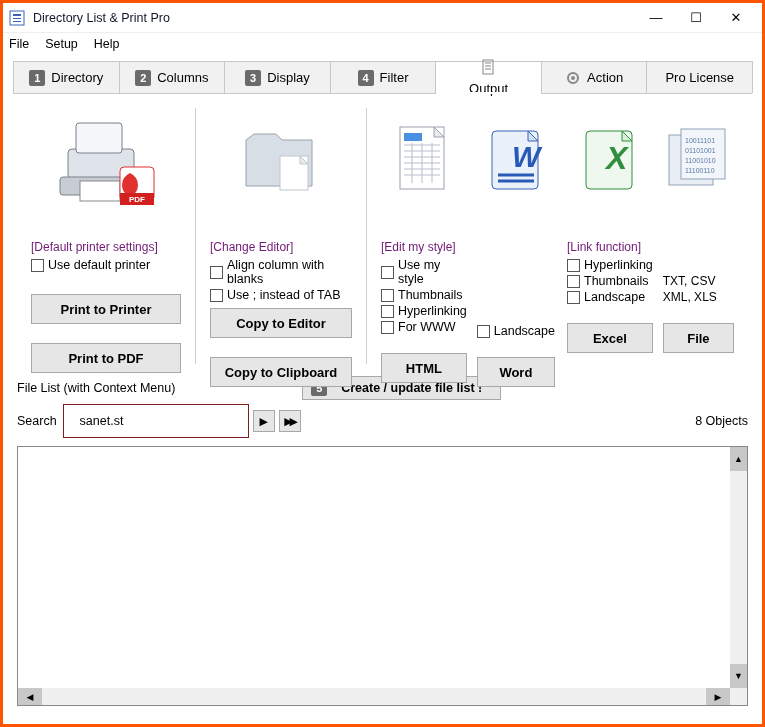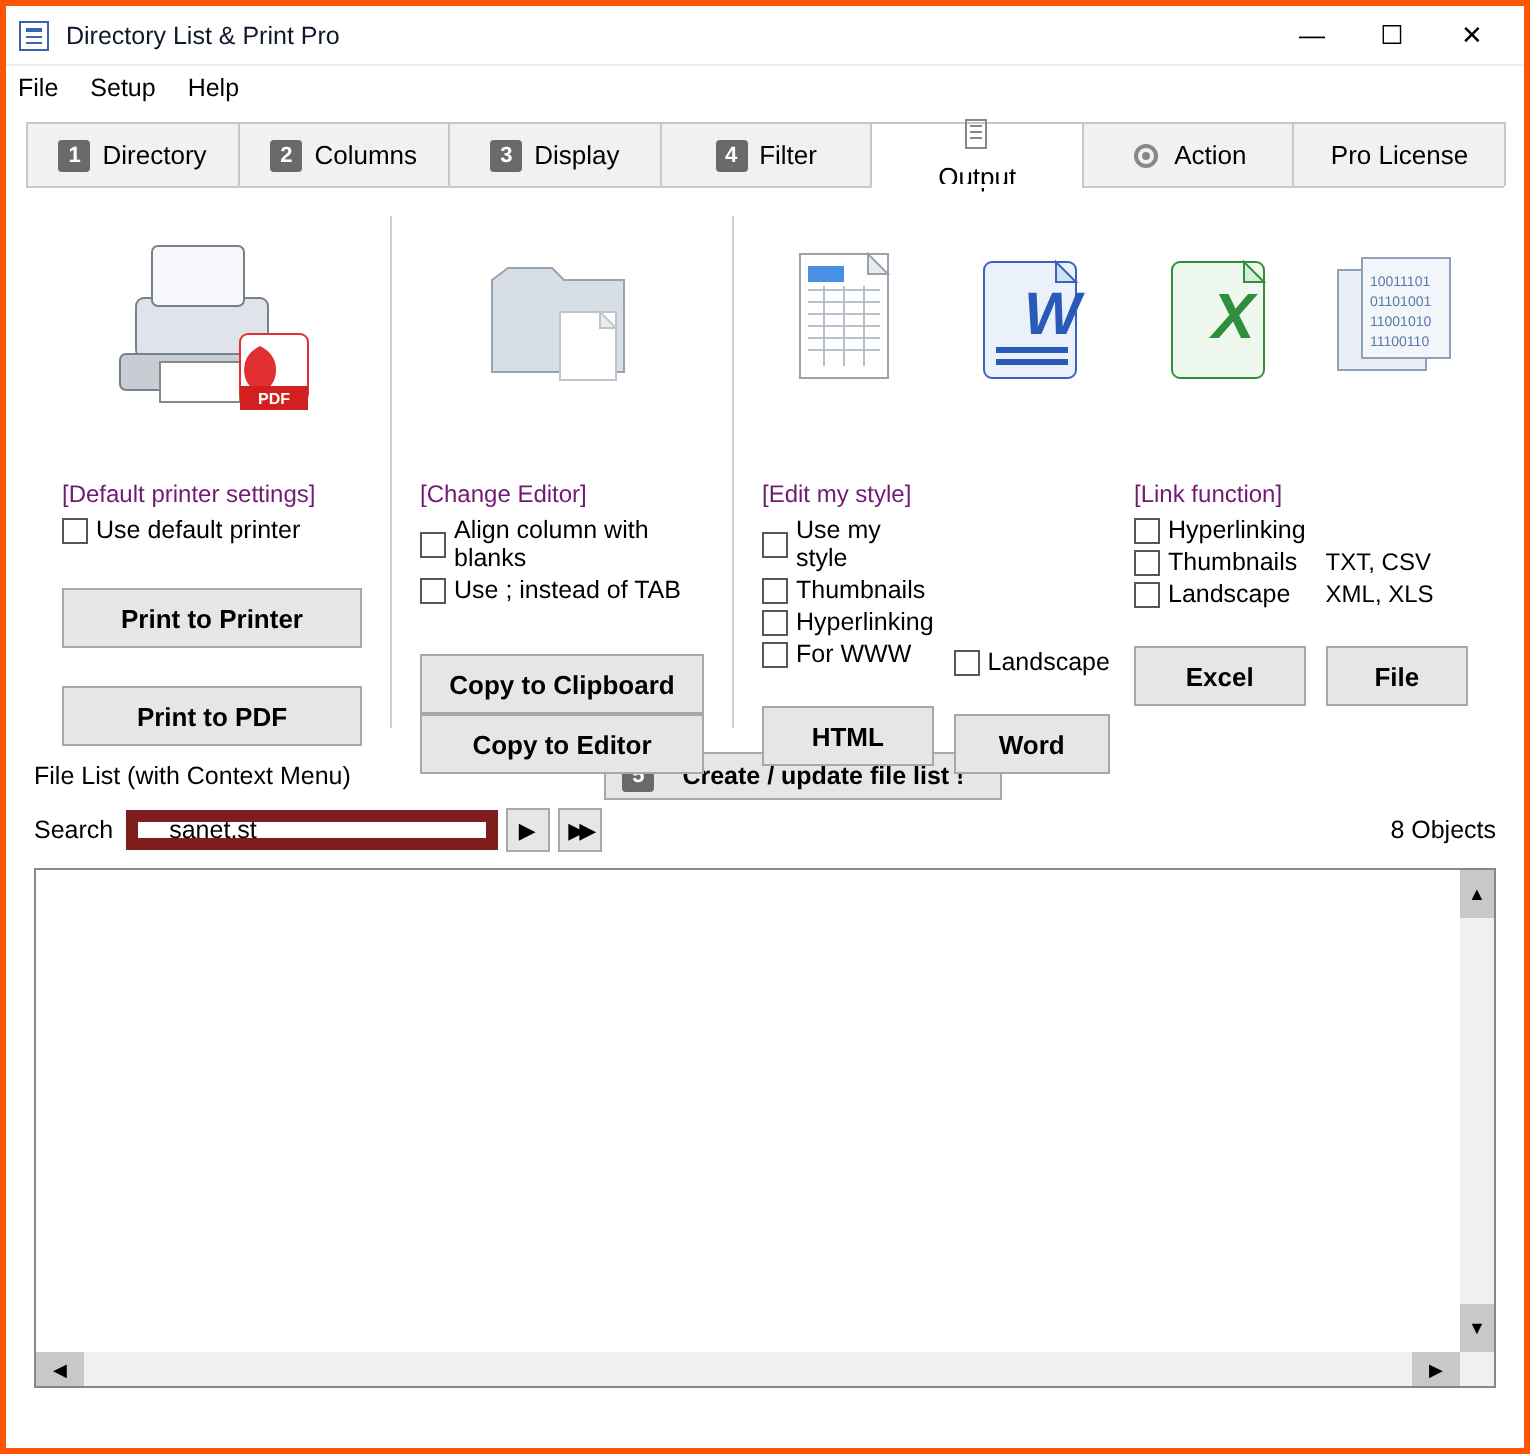--- a/index.html
+++ b/index.html
@@ -34,21 +34,21 @@
   .btn-row { margin-top: 19px; }
   .small-note { font-size: 12px; margin-bottom: 2px; }
 
   .filelist-bar { display: flex; align-items: center; padding: 0 14px; height: 24px; font-size: 12.5px; }
   .create-btn { margin-left: auto; margin-right: auto; height: 24px; border:1px solid #a8a8a8; background:#e6e6e6; display:flex; align-items:center; gap:14px; padding: 0 18px 0 8px; font-weight:600; font-size:12.5px; }
   .create-btn .tab-num { font-weight:bold; }
 
   .search-bar { display:flex; align-items:center; padding: 4px 14px; font-size: 12.5px; }
   .row-info { width: 220px; }
   .search-lbl { margin-right: 6px; }
-  .search-input { width: 186px; height: 20px; border:6px solid #7f1d1d; font-size:12.5px; padding: 0 16px; }
+  .search-input { width: 186px; height: 34px; border:1px solid #7f1d1d; font-size:12.5px; padding: 0 16px; }
   .sb-btn { width:22px; height:22px; border:1px solid #a8a8a8; background:#e6e6e6; margin-left:4px; display:flex; align-items:center; justify-content:center; font-size:11px; }
   .objects-lbl { margin-left:auto; }
 
   .listview { margin: 4px 14px 10px 14px; border:1px solid #888; height: 260px; position: relative; background:#fff; }
   .scroll-v { position:absolute; right:0; top:0; bottom:17px; width:17px; background:#f0f0f0; }
   .scroll-v .thumb { position:absolute; top:0; left:0; right:0; height:24px; background:#c8c8c8; }
   .scroll-v .thumb.b { top:auto; bottom:0; }
   .scroll-h { position:absolute; left:0; right:17px; bottom:0; height:17px; background:#f0f0f0; }
   .scroll-h .thumb { position:absolute; left:0; top:0; bottom:0; width:24px; background:#c8c8c8; }
   .scroll-h .thumb.r { left:auto; right:0; }
@@ -169,25 +169,25 @@
       <div class="group-label">[Change Editor]</div>
       <div class="chk-row">
         <span class="chk"></span>
         <span>Align column with blanks</span>
       </div>
       <div class="chk-row">
         <span class="chk"></span>
         <span>Use  ;  instead of TAB</span>
       </div>
       <div style="height:4px"></div>
+      <div class="btn">
+          <span>Copy to Editor</span>
+        </div>
       <div class="btn btn-row">
           <span>Copy to Clipboard</span>
-        </div>
-      <div class="btn">
-          <span>Copy to Editor</span>
         </div>
     </div>
 
     <div class="vsep"></div>
 
     <div class="col col3" style="display:flex; gap:10px;">
       <div style="flex:1">
         <div class="big-icon-area">
           <svg width="60" height="74">
             <rect x="6" y="4" width="44" height="62" fill="#fff" stroke="#9aa2ad"></rect>

